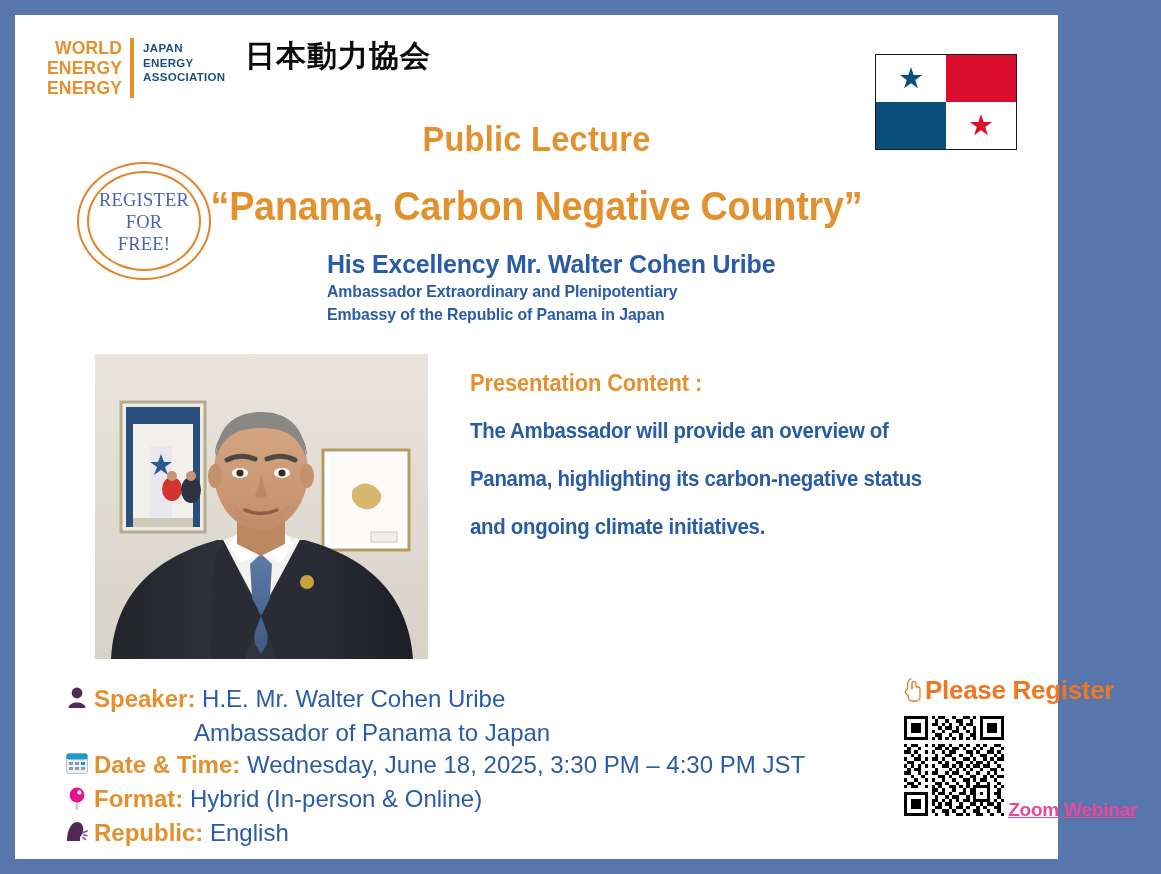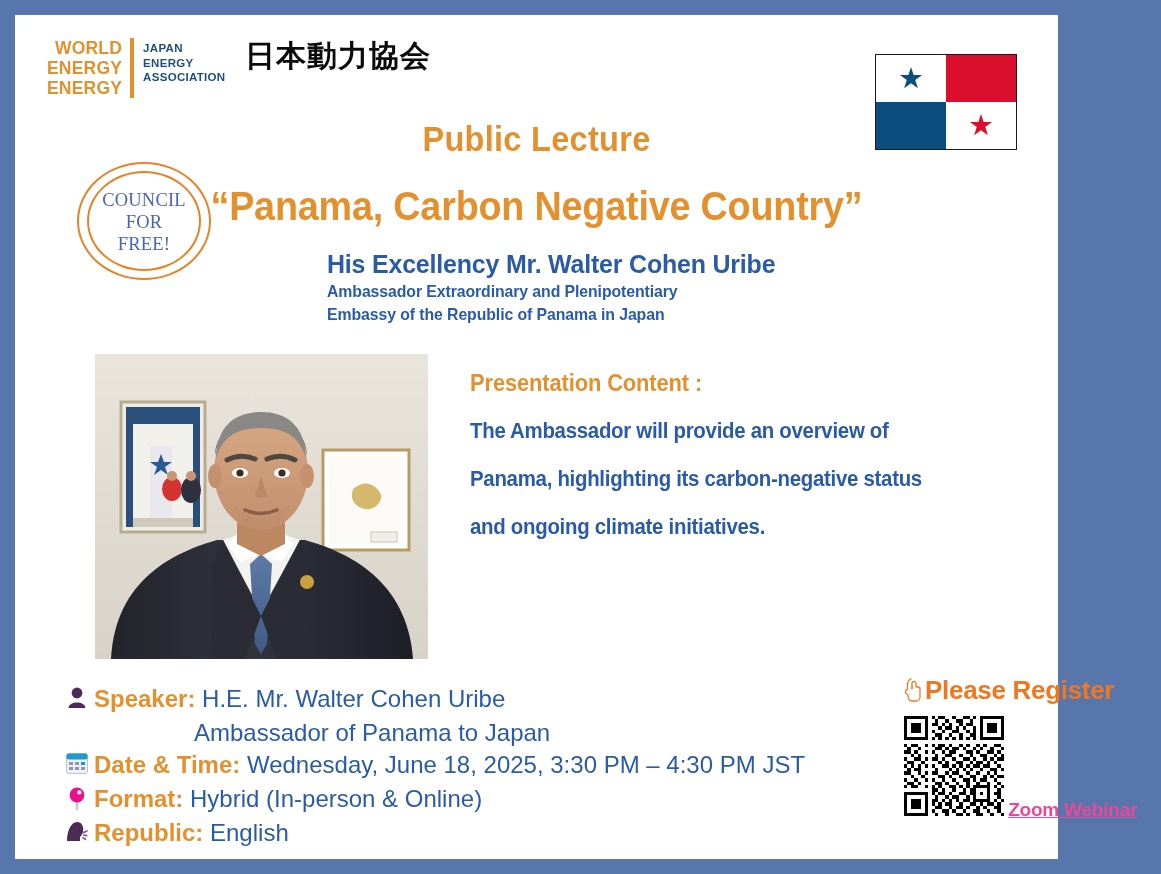--- a/index.html
+++ b/index.html
@@ -162,21 +162,21 @@
     <div class="q q3"></div>
     <div class="q q4">
       <span class="star red">★</span>
     </div>
   </div>
 
   <div class="abs" id="badge">
     <div class="ring outer"></div>
     <div class="ring inner"></div>
     <div class="txt">
-      <div>COUNCIL</div>
+      <div>REGISTER</div>
       <div>FOR</div>
       <div>FREE!</div>
     </div>
   </div>
 
   <div class="abs" id="public-lecture">Public Lecture</div>
   <div class="abs" id="main-title">“Panama, Carbon Negative Country”</div>
 
   <div class="abs" id="speaker-block">
     <div id="speaker-name">His Excellency Mr. Walter Cohen Uribe</div>

